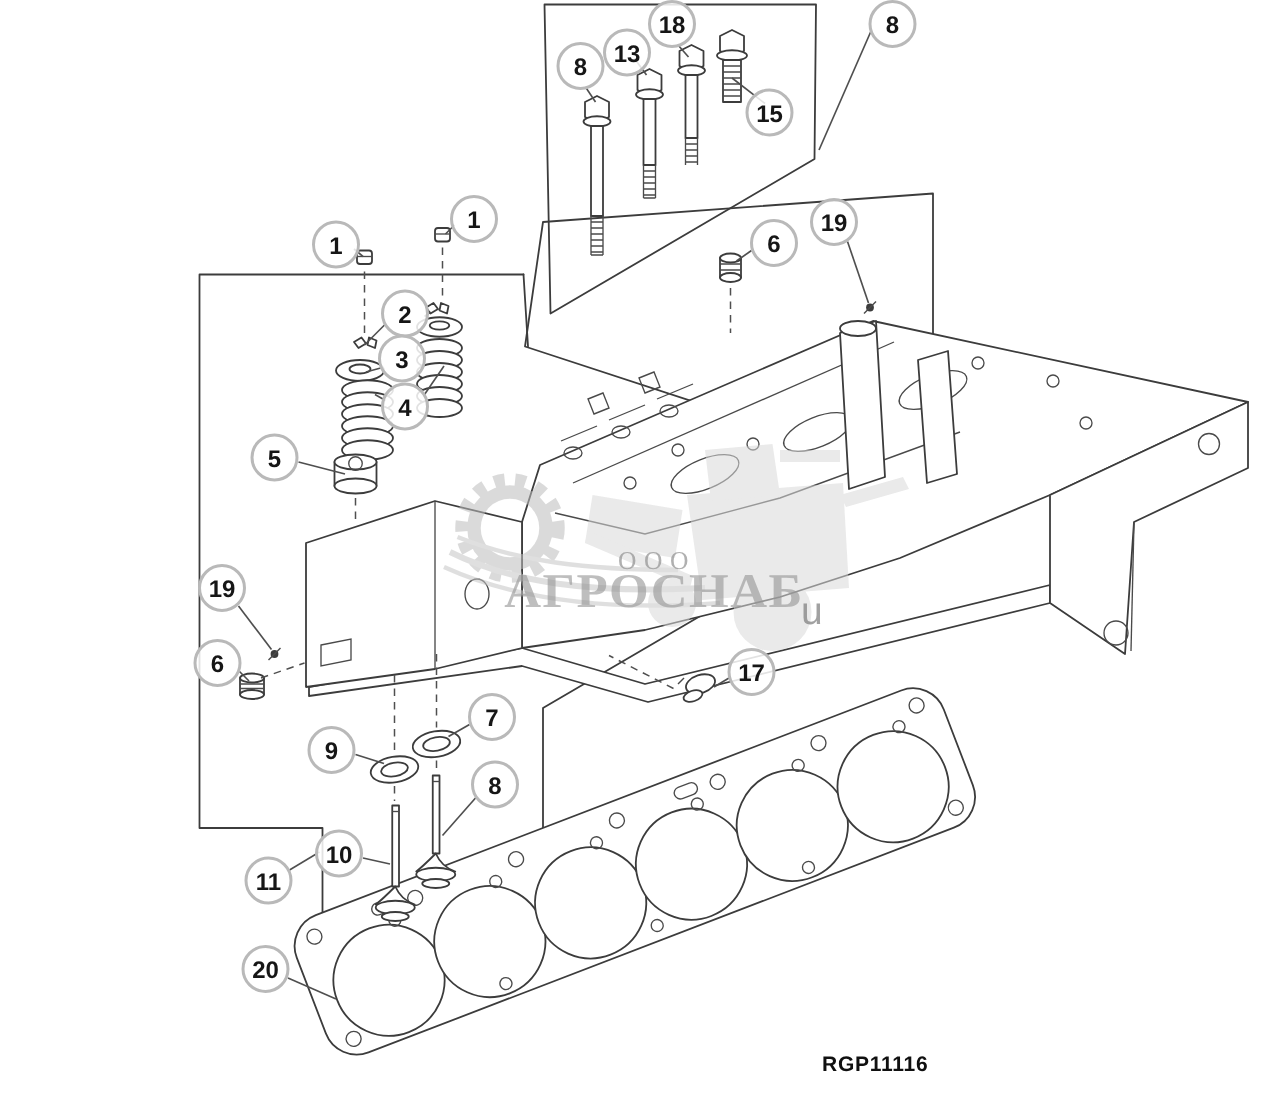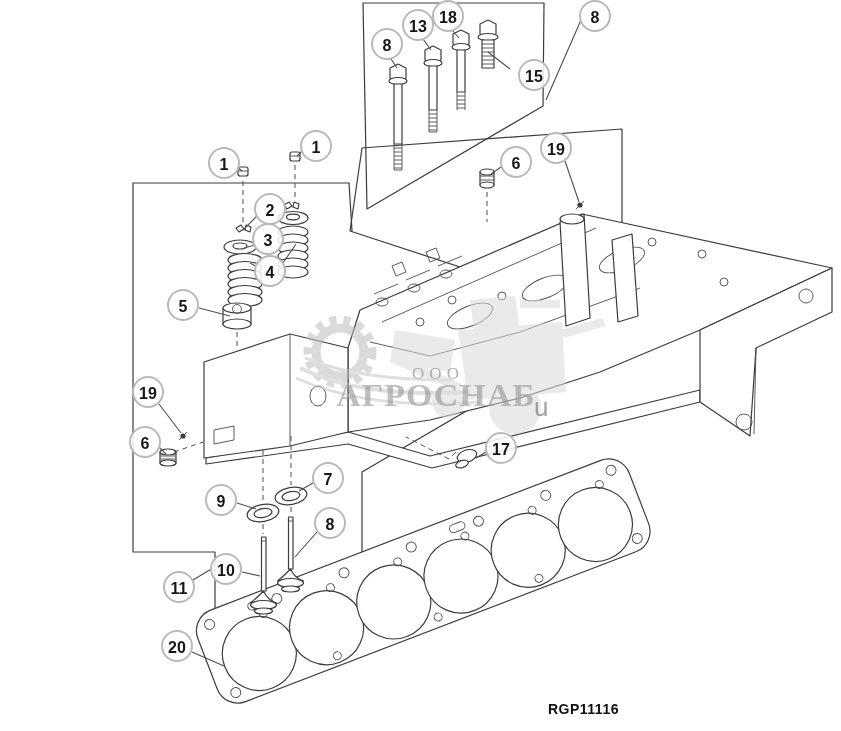--- a/index.html
+++ b/index.html
@@ -308,22 +308,22 @@
   <div class="co" style="left:254px;top:255px">4</div>
   <div class="co" style="left:167px;top:289px">5</div>
   <div class="co" style="left:500px;top:146px">6</div>
   <div class="co" style="left:129px;top:426px">6</div>
   <div class="co" style="left:312px;top:462px">7</div>
   <div class="co" style="left:314px;top:507px">8</div>
   <div class="co" style="left:205px;top:484px">9</div>
   <div class="co" style="left:210px;top:553px">10</div>
   <div class="co" style="left:163px;top:571px">11</div>
   <div class="co" style="left:371px;top:28px">8</div>
-  <div class="co" style="left:402px;top:9px">13</div>
+  <div class="co" style="left:402px;top:19px">13</div>
   <div class="co" style="left:432px;top:0px">18</div>
-  <div class="co" style="left:518px;top:59px">15</div>
+  <div class="co" style="left:497px;top:59px">15</div>
   <div class="co" style="left:579px;top:0px">8</div>
   <div class="co" style="left:485px;top:432px">17</div>
   <div class="co" style="left:161px;top:630px">20</div>
   <div class="co" style="left:540px;top:132px">19</div>
   <div class="co" style="left:132px;top:376px">19</div>
 
 </div>
 
 </body></html>

